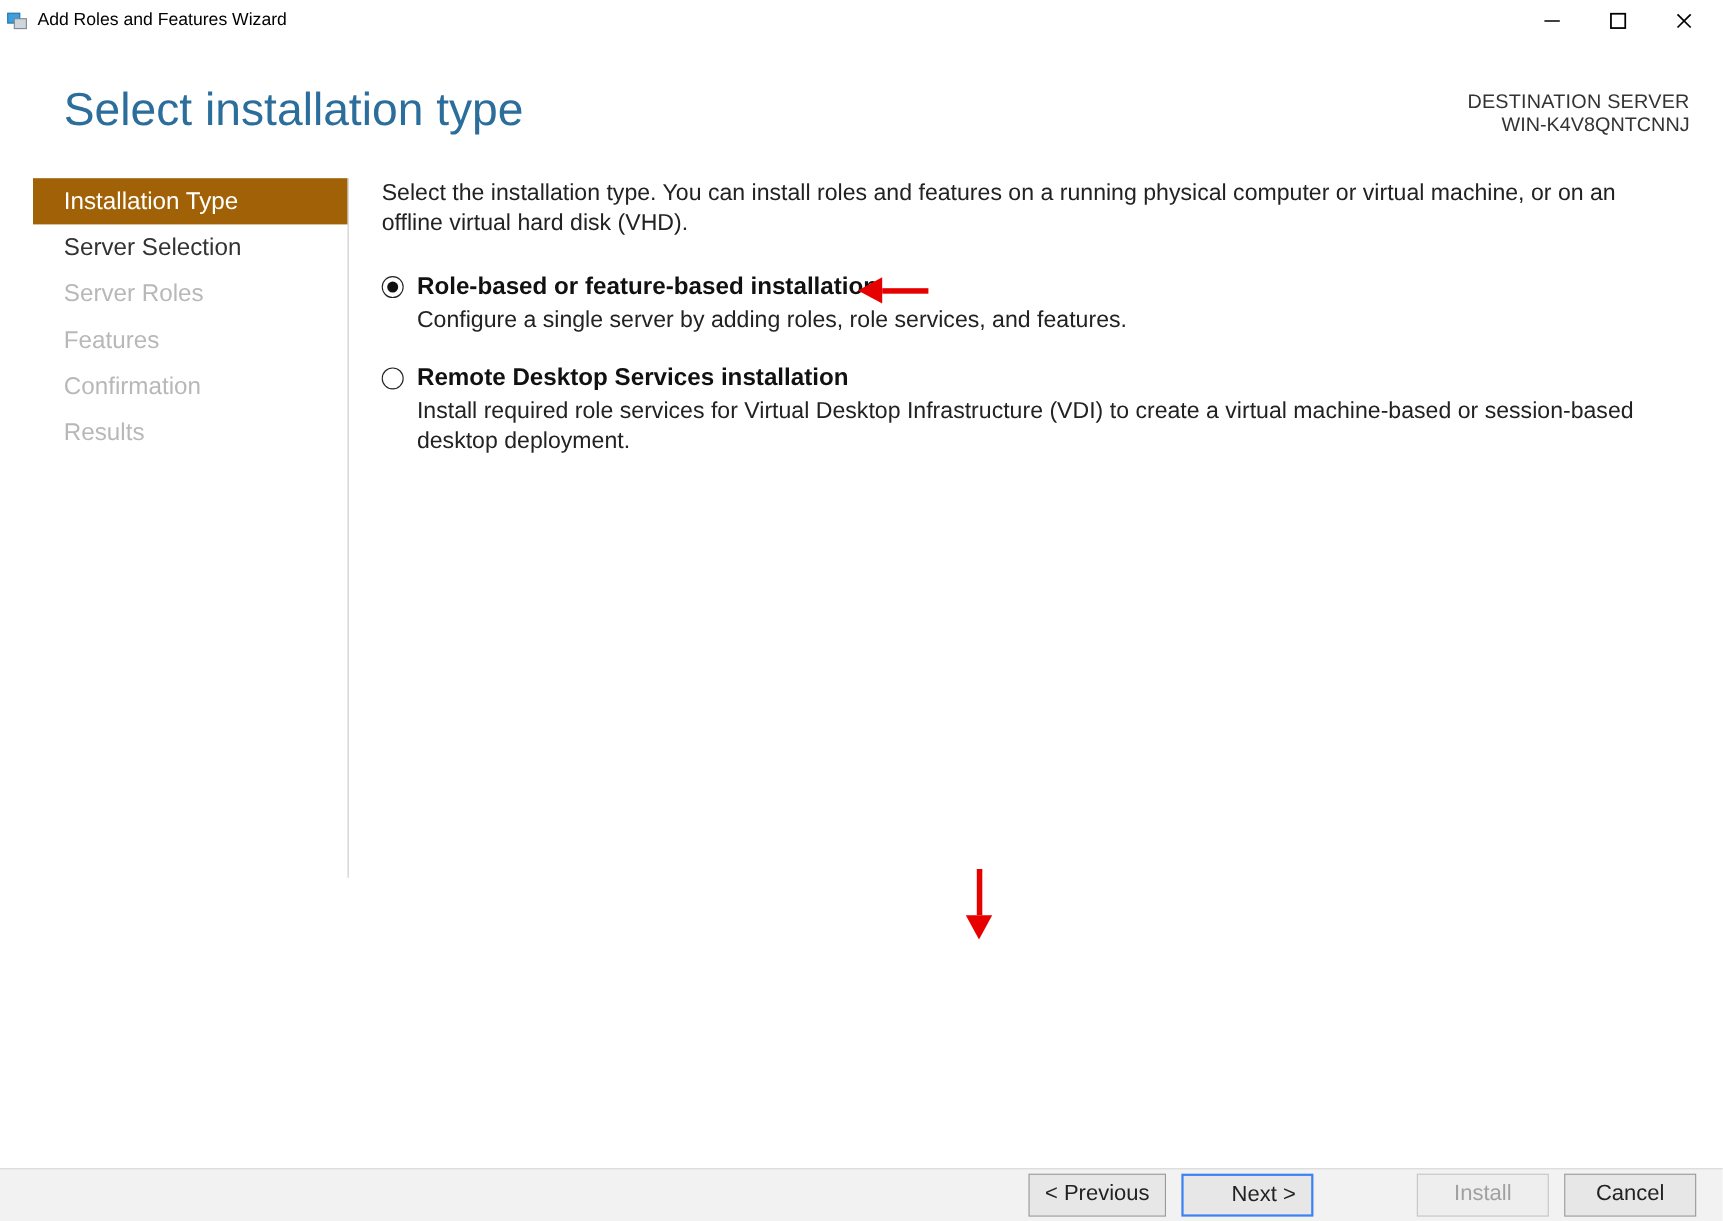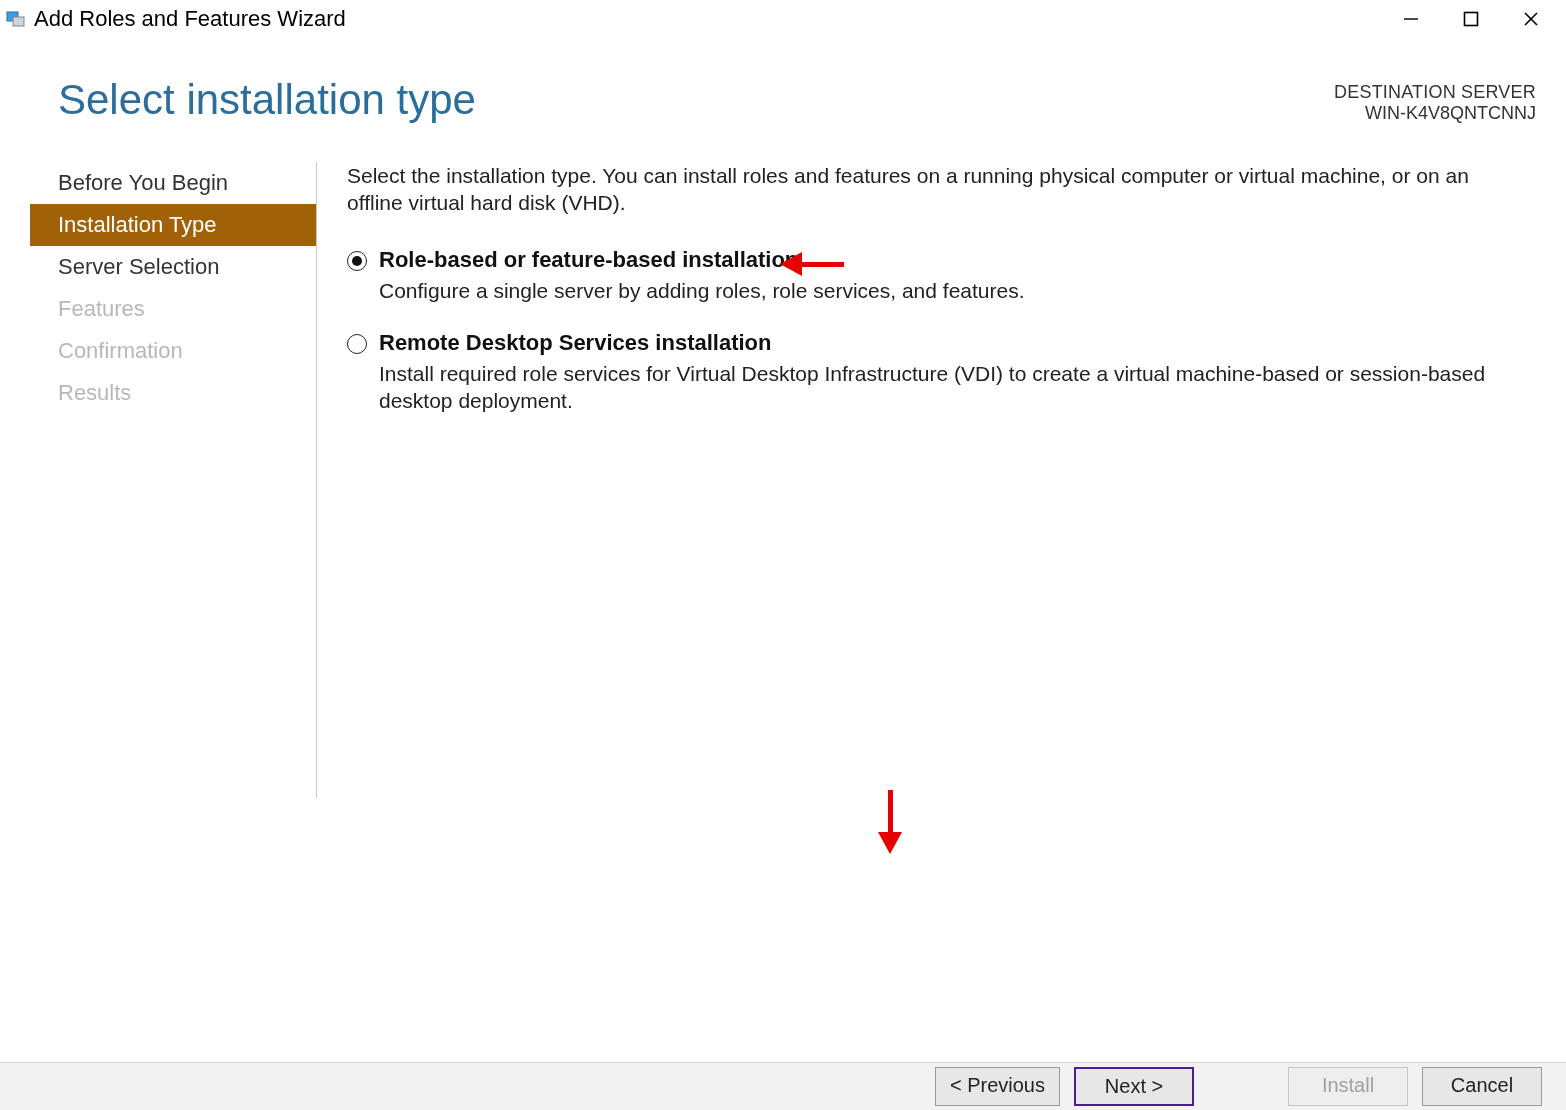--- a/index.html
+++ b/index.html
@@ -17,21 +17,21 @@
     align-items: center;
     height: 38px;
     padding: 0 6px;
     border-bottom: 1px solid #fff;
   }
   .title-icon {
     width: 20px; height: 20px;
     margin-right: 8px;
     display: inline-flex; align-items: center; justify-content: center;
   }
-  .title-text { font-size: 22px; color: #000; }
+  .title-text { font-size: 16px; color: #000; }
   .win-controls {
     margin-left: auto;
     display: flex;
     gap: 30px;
     padding-right: 14px;
   }
   .win-btn {
     width: 30px; height: 30px;
     display: flex; align-items: center; justify-content: center;
     font-size: 18px;
@@ -169,21 +169,21 @@
   .btn {
     min-width: 120px;
     padding: 6px 14px;
     font-size: 20px;
     text-align: center;
     background: #e7e7e7;
     border: 1px solid #9a9a9a;
     color: #222;
     cursor: pointer;
   }
-  .btn.primary { border: 2px solid #4c1d95; }
+  .btn.primary { border: 2px solid #3b82f6; text-align: right; }
   .btn.disabled {
     color: #a0a0a0;
     border-color: #c5c5c5;
     background: #eee;
     cursor: default;
     margin-left: 20px;
   }
   .btn-spacer { width: 46px; }
 </style>
 </head>
@@ -220,23 +220,23 @@
 <div class="header-zone">
   <div class="page-title">Select installation type</div>
   <div class="dest">
     <div class="dest-label">DESTINATION SERVER</div>
     <div class="dest-name">WIN-K4V8QNTCNNJ</div>
   </div>
 </div>
 
 <div class="body-zone">
   <div class="sidebar">
-    <div class="side-item enabled">Before You Begin</div>
     <div class="side-item selected">Installation Type</div>
     <div class="side-item enabled">Server Selection</div>
+    <div class="side-item disabled">Server Roles</div>
     <div class="side-item disabled">Features</div>
     <div class="side-item disabled">Confirmation</div>
     <div class="side-item disabled">Results</div>
   </div>
 
   <div class="divider"></div>
 
   <div class="content">
     <div class="intro">Select the installation type. You can install roles and features on a running physical computer or virtual machine, or on an offline virtual hard disk (VHD).</div>
 

